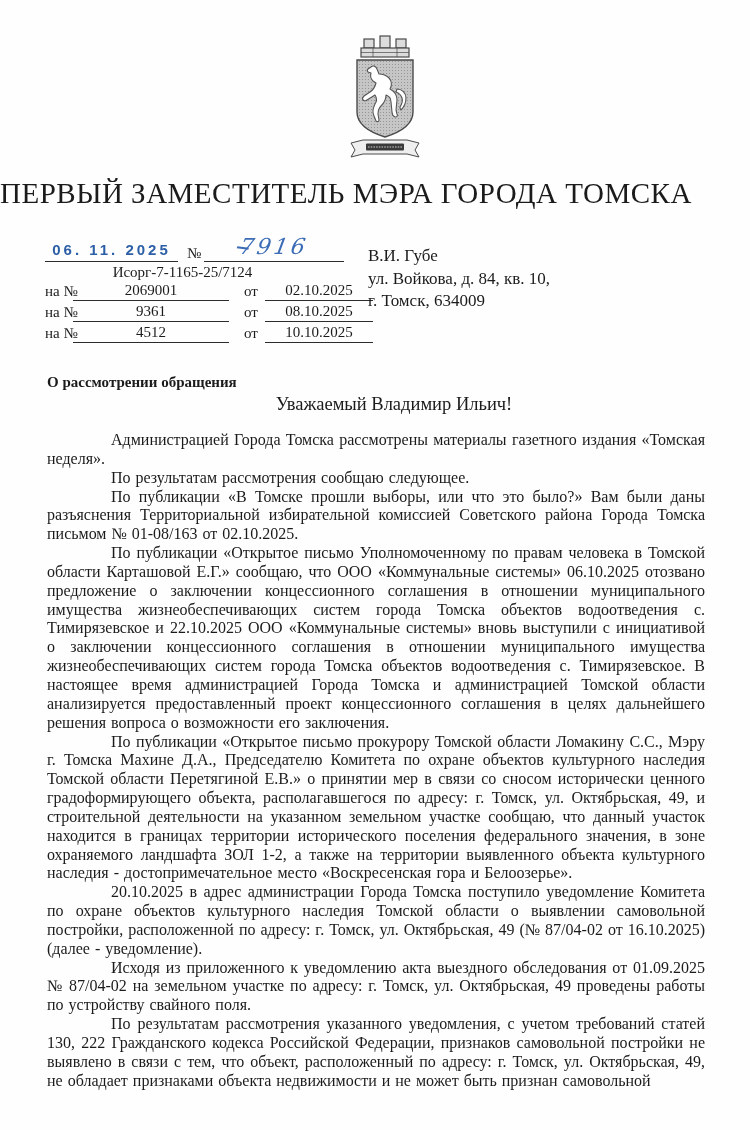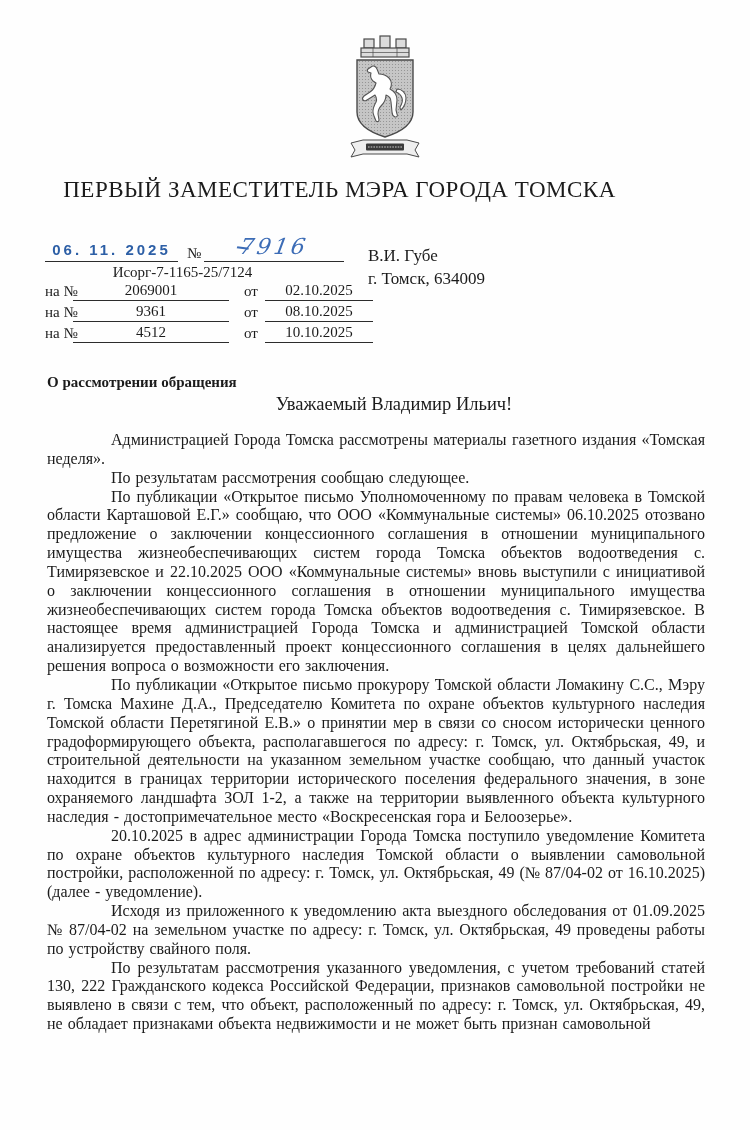--- a/index.html
+++ b/index.html
@@ -10,21 +10,21 @@
   }
   
   .emblem{position:absolute; left:337px; top:26px; width:96px; height:138px;}
   
   .org-name{
     position:absolute; left:0; top:150px; width:750px; text-align:center;
     font-size:24px; letter-spacing:1px; white-space:nowrap;
   }
   .dept-name{
     position:absolute; left:0; top:177px; width:679px; text-align:center;
-    font-size:23px; letter-spacing:.5px; white-space:nowrap;
+    font-size:29px; letter-spacing:.5px; white-space:nowrap;
   }
   .contact-line{
     position:absolute; left:0; top:206px; width:750px; text-align:center;
     font-size:13px; white-space:nowrap;
   }
   
   .ref-table{position:absolute; left:40px; top:238px; width:345px; font-size:15px;}
   .cell{position:absolute; border-bottom:1.3px solid #2c2c2c; text-align:center; height:22px; line-height:22px;}
   .cell-stamp{left:5px; top:1px; width:133px;}
   .stamp-date{
@@ -127,29 +127,31 @@
     <div class="ref-row row-2">
       <span class="lbl">на №</span>
       <div class="cell cell-num">4512</div>
       <span class="ot">от</span>
       <div class="cell cell-date">10.10.2025</div>
     </div>
   </div>
 
   <div class="recipient">
     <div>В.И. Губе</div>
+    <div>ул. Войкова, д. 84, кв. 10,</div>
     <div>г. Томск, 634009</div>
   </div>
 
   <div class="subject">О рассмотрении обращения</div>
   <div class="salutation">Уважаемый Владимир Ильич!</div>
 
   <div class="body-text">
     <p>Администрацией Города Томска рассмотрены материалы газетного издания «Томская неделя».</p>
     <p>По результатам рассмотрения сообщаю следующее.</p>
+    <p>По публикации «В Томске прошли выборы, или что это было?» Вам были даны разъяснения Территориальной избирательной комиссией Советского района Города Томска письмом № 01-08/163 от 02.10.2025.</p>
     <p>По публикации «Открытое письмо Уполномоченному по правам человека в Томской области Карташовой Е.Г.» сообщаю, что ООО «Коммунальные системы» 06.10.2025 отозвано предложение о заключении концессионного соглашения в отношении муниципального имущества жизнеобеспечивающих систем города Томска объектов водоотведения с. Тимирязевское и 22.10.2025 ООО «Коммунальные системы» вновь выступили с инициативой о заключении концессионного соглашения в отношении муниципального имущества жизнеобеспечивающих систем города Томска объектов водоотведения с. Тимирязевское. В настоящее время администрацией Города Томска и администрацией Томской области анализируется предоставленный проект концессионного соглашения в целях дальнейшего решения вопроса о возможности его заключения.</p>
     <p>По публикации «Открытое письмо прокурору Томской области Ломакину С.С., Мэру г. Томска Махине Д.А., Председателю Комитета по охране объектов культурного наследия Томской области Перетягиной Е.В.» о принятии мер в связи со сносом исторически ценного градоформирующего объекта, располагавшегося по адресу: г. Томск, ул. Октябрьская, 49, и строительной деятельности на указанном земельном участке сообщаю, что данный участок находится в границах территории исторического поселения федерального значения, в зоне охраняемого ландшафта ЗОЛ 1-2, а также на территории выявленного объекта культурного наследия - достопримечательное место «Воскресенская гора и Белоозерье».</p>
     <p>20.10.2025 в адрес администрации Города Томска поступило уведомление Комитета по охране объектов культурного наследия Томской области о выявлении самовольной постройки, расположенной по адресу: г. Томск, ул. Октябрьская, 49 (№ 87/04-02 от 16.10.2025) (далее - уведомление).</p>
     <p>Исходя из приложенного к уведомлению акта выездного обследования от 01.09.2025 № 87/04-02 на земельном участке по адресу: г. Томск, ул. Октябрьская, 49 проведены работы по устройству свайного поля.</p>
     <p>По результатам рассмотрения указанного уведомления, с учетом требований статей 130, 222 Гражданского кодекса Российской Федерации, признаков самовольной постройки не выявлено в связи с тем, что объект, расположенный по адресу: г. Томск, ул. Октябрьская, 49, не обладает признаками объекта недвижимости и не может быть признан самовольной</p>
   </div>
 
 </div>
 
 </body></html>

